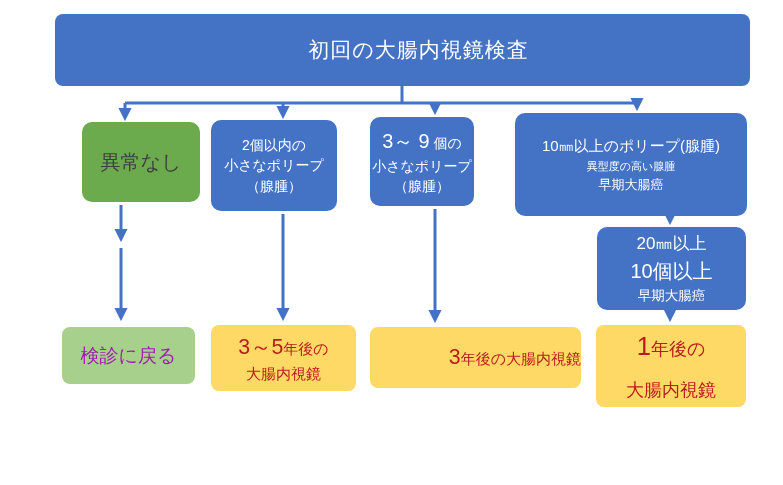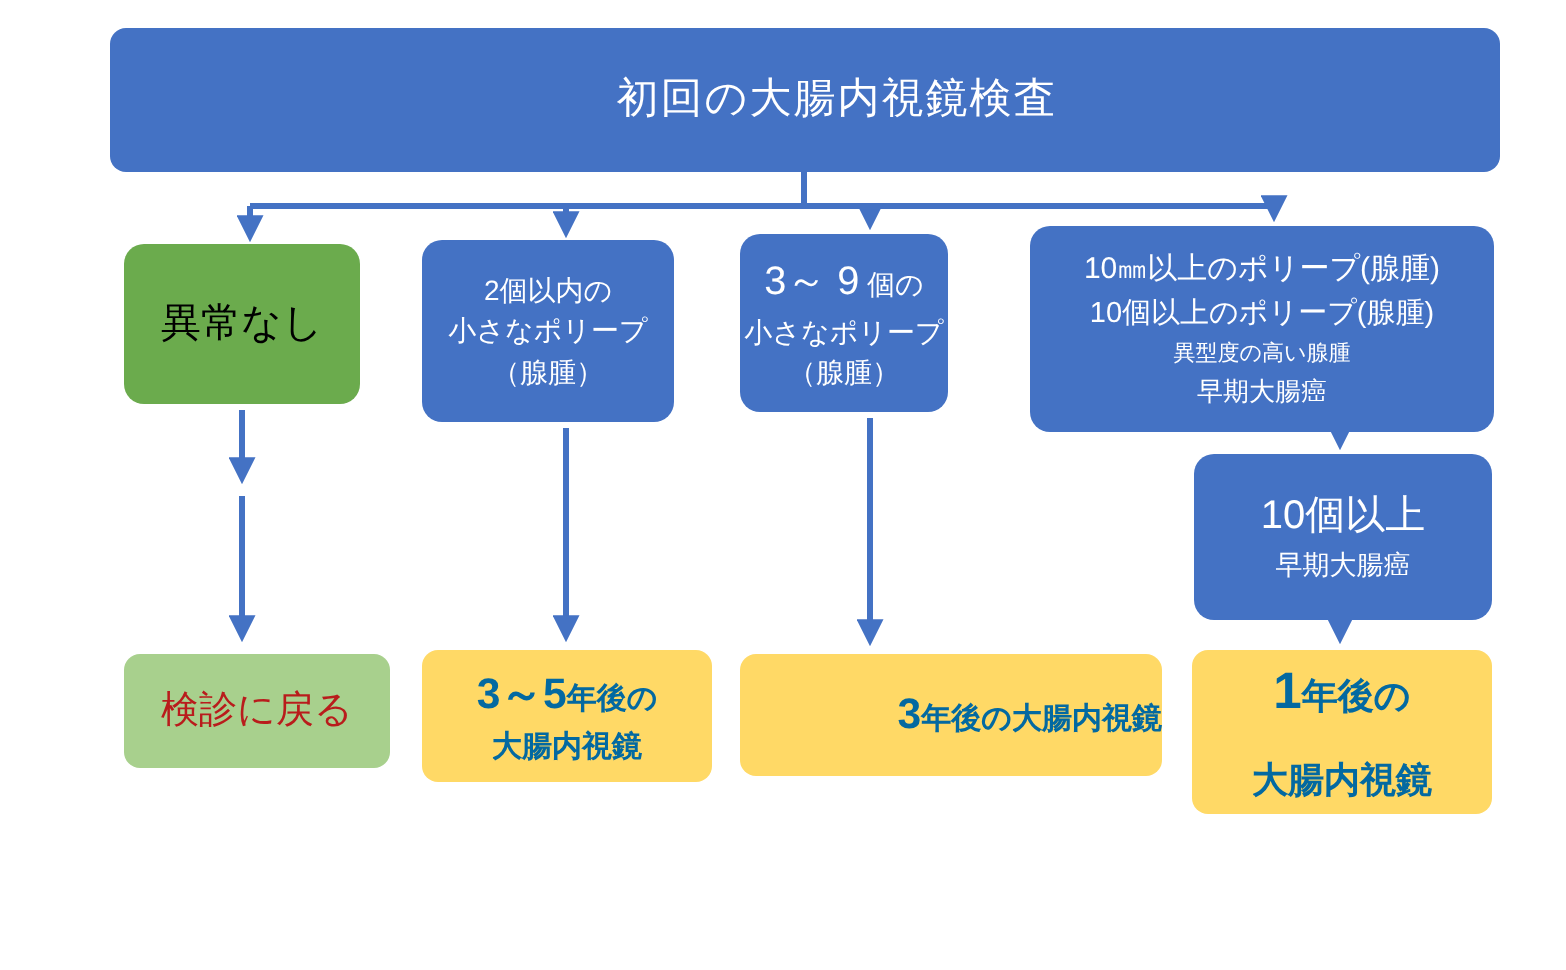--- a/index.html
+++ b/index.html
@@ -9,23 +9,23 @@
 
   .node {
     position:absolute;
     display:flex; flex-direction:column;
     align-items:center; justify-content:center;
     text-align:center;
     border-radius:10px;
     line-height:1.45;
   }
   .blue   { background:#4472C4; color:#ffffff; }
-  .green  { background:#6BAB4D; color:#000000; }
-  .lgreen { background:#A8D08D; color:#b91c1c; }
-  .orange { background:#FFD966; color:#0369a1;font-weight:bold; }
+  .green  { background:#6BAB4D; color:#404040;margin-left:20px; }
+  .lgreen { background:#A8D08D; color:#a21caf; }
+  .orange { background:#FFD966; color:#b91c1c; }
 
   .root-node { border-radius:8px; font-size:21px; letter-spacing:1px;padding-left:32px; }
   .ln { white-space:nowrap; }
   .big { font-size:1.42em; }
 
   svg.connectors { position:absolute; left:0; top:0; pointer-events:none; }
   .c { stroke:#4472C4; stroke-width:3; fill:none; }
 
   .caption {
     position:absolute; left:8px; top:430px; width:706px;
@@ -72,26 +72,26 @@
   </div>
 
   <div class="node blue" style="left:370px; top:117px; width:104px; height:89px; font-size:14px;">
     <div class="ln"><span class="big">3～ 9</span><span> 個の</span></div>
     <div class="ln">小さなポリープ</div>
     <div class="ln">（腺腫）</div>
   </div>
 
   <div class="node blue" style="left:515px; top:113px; width:232px; height:103px; font-size:14.5px; line-height:1.55;">
     <div class="ln" style="font-size:15px;">10㎜以上のポリープ(腺腫)</div>
-    <div class="ln" style="font-size:14.5px;">10個以上のポリープ(腺腫)</div>
     <div class="ln" style="font-size:11px;">異型度の高い腺腫</div>
     <div class="ln" style="font-size:13px;">早期大腸癌</div>
   </div>
 
   <div class="node blue" style="left:597px; top:227px; width:149px; height:83px; line-height:1.5;">
+    <div class="ln" style="font-size:17px;">20㎜以上</div>
     <div class="ln" style="font-size:20px;">10個以上</div>
     <div class="ln" style="font-size:13.5px;">早期大腸癌</div>
   </div>
 
   <div class="node lgreen" style="left:62px; top:327px; width:133px; height:57px; font-size:19px; border-radius:8px;">
     <div class="ln">検診に戻る</div>
   </div>
 
   <div class="node orange" style="left:211px; top:325px; width:145px; height:66px; font-size:15px; border-radius:8px;">
     <div class="ln"><span class="big">3～5</span><span>年後の</span></div>

